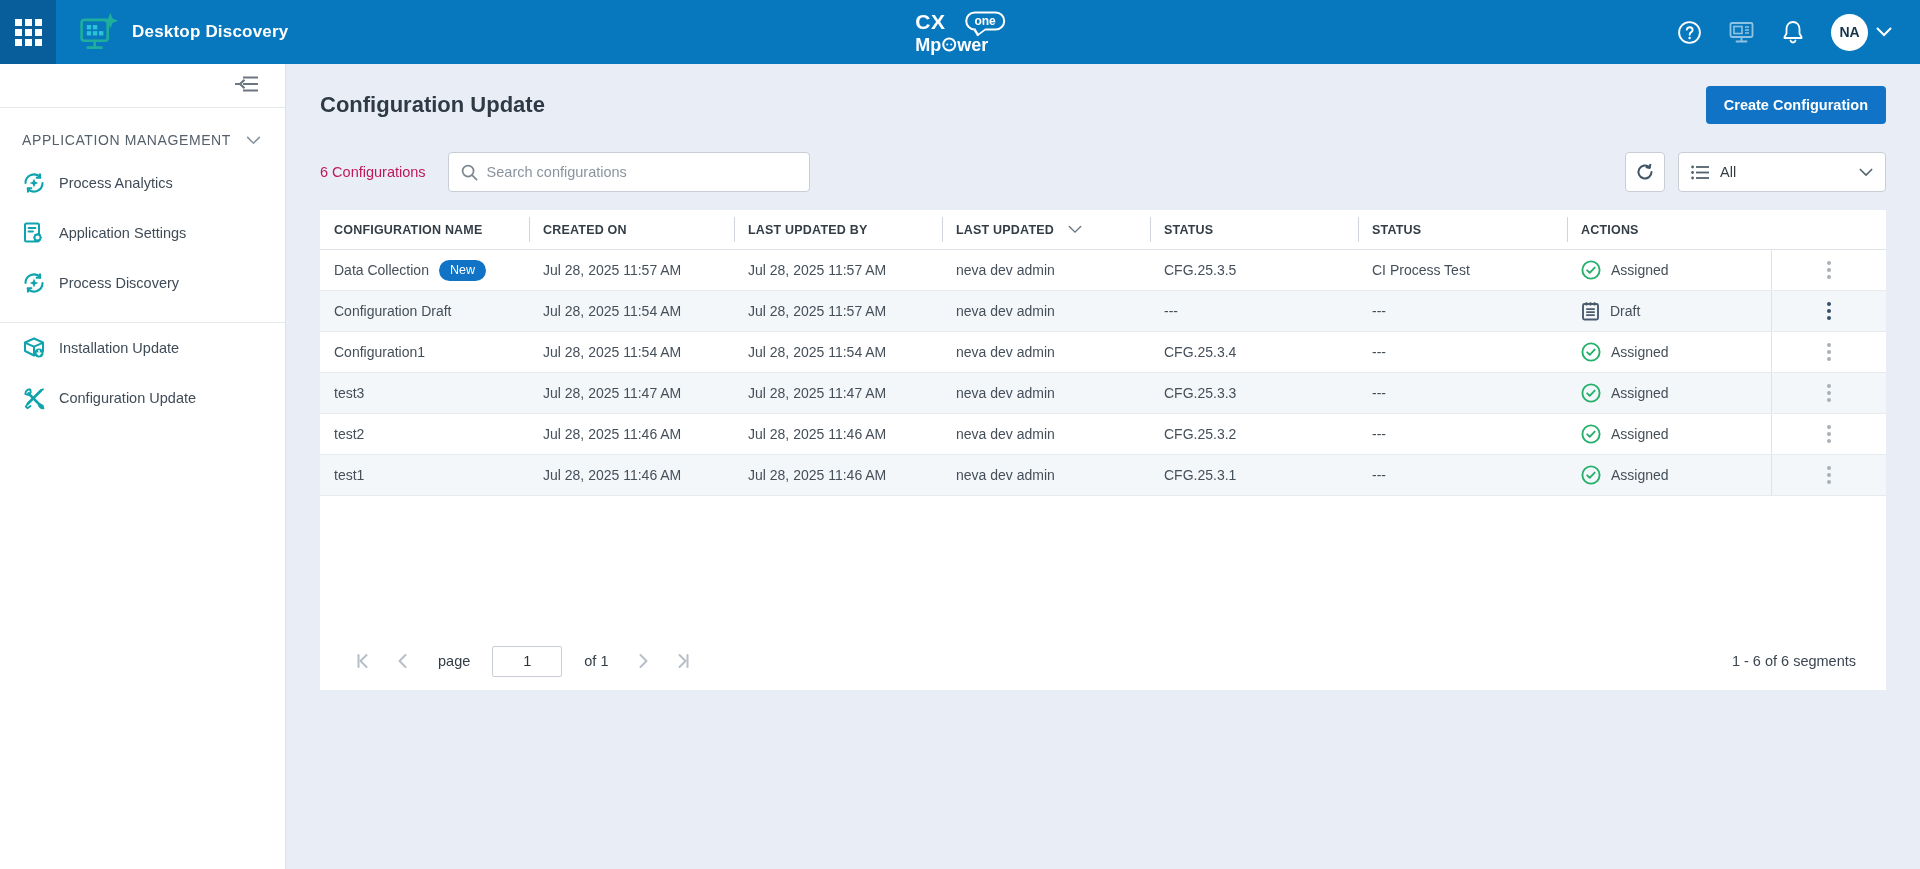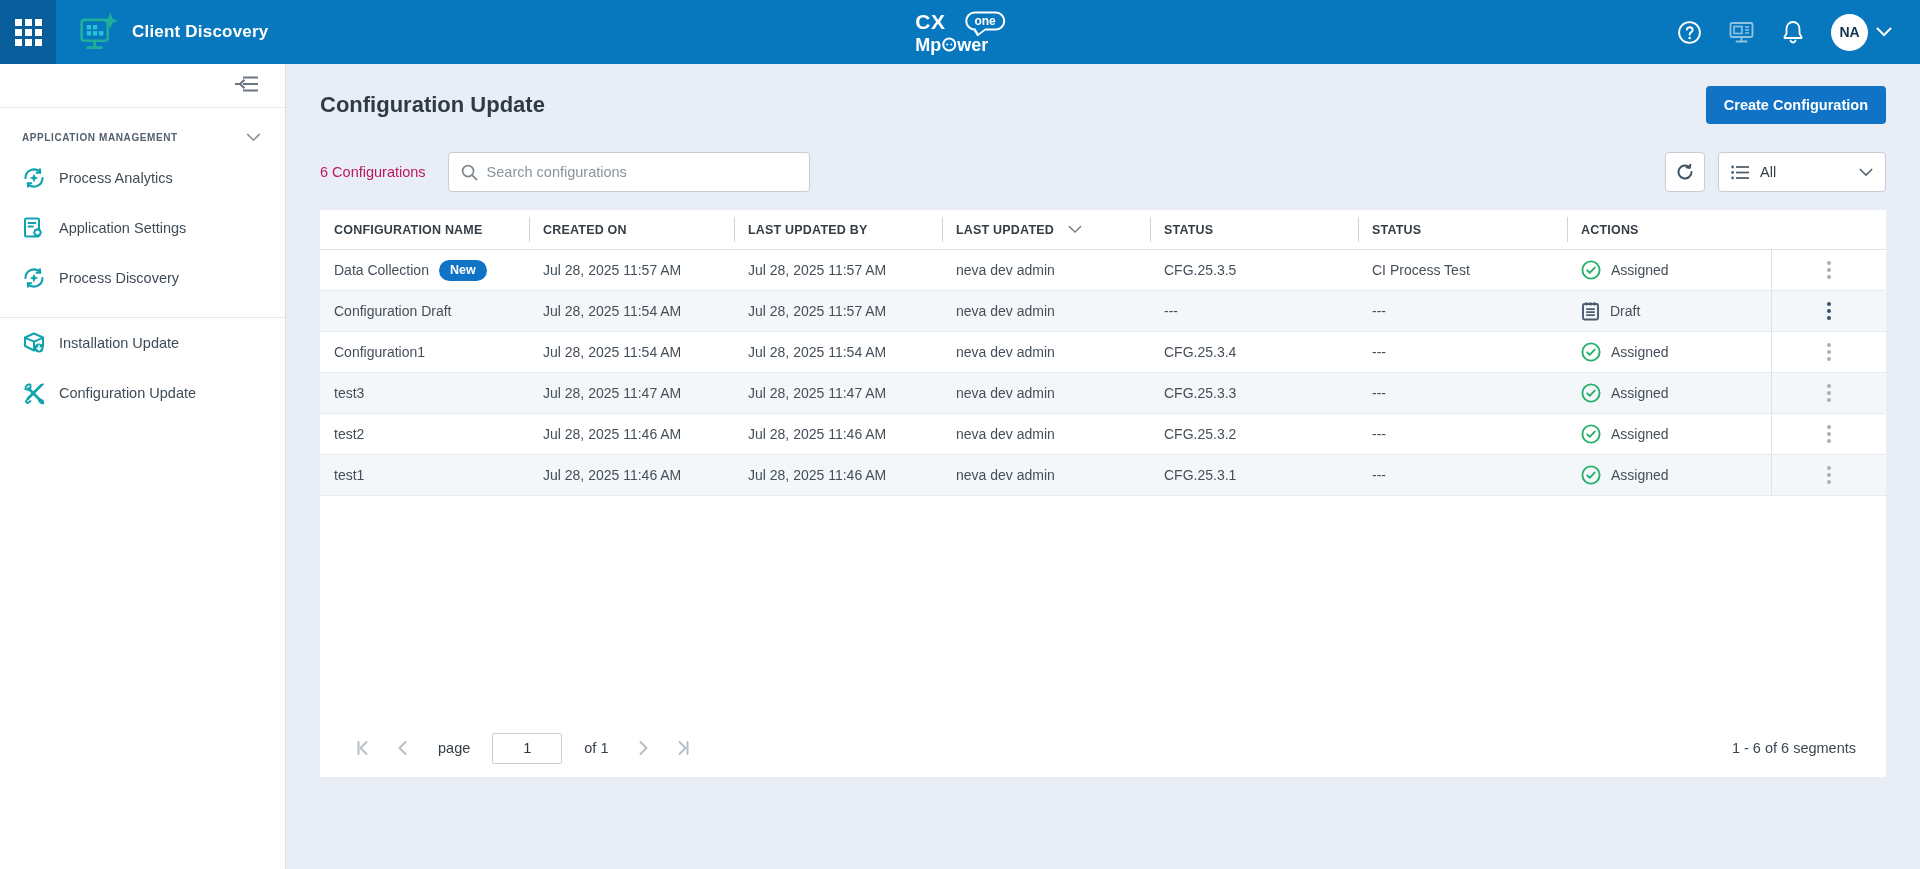--- a/index.html
+++ b/index.html
@@ -26,55 +26,55 @@
   .avatar-wrap { display: flex; align-items: center; gap: 8px; cursor: pointer; }
   .avatar { width: 37px; height: 37px; border-radius: 50%; background: #fff; color: #16334c; font-weight: bold; font-size: 14px; display: flex; align-items: center; justify-content: center; }
 
   
   .page { display: flex; height: 805px; }
 
   
   .sidebar { width: 286px; background: #fff; border-right: 1px solid #dde1e6; flex-shrink: 0; }
   .sidebar-top { height: 44px; display: flex; align-items: center; justify-content: flex-end; padding-right: 26px; border-bottom: 1px solid #e6e9ec; }
   .side-section-header { display: flex; align-items: center; justify-content: space-between; padding: 24px 24px 10px 22px; }
-  .side-section-label { font-size: 10px; font-weight: bold; color: #55606b; letter-spacing: .6px; }
+  .side-section-label { font-size: 14px; font-weight: normal; color: #55606b; letter-spacing: .6px; }
   .side-item { display: flex; align-items: center; height: 50px; padding-left: 22px; cursor: pointer; }
   .side-item .lbl { font-size: 14.5px; color: #3f4b57; margin-left: 13px; }
   .side-divider { border-top: 1px solid #e6e9ec; margin-top: 14px; }
 
   
   .main { flex: 1; padding: 0 34px; position: relative; }
   .title-row { display: flex; align-items: center; justify-content: space-between; margin-top: 22px; }
   .page-title { font-size: 22px; font-weight: bold; color: #2e3a45; }
   .create-btn { background: #1173c5; color: #fff; border: none; border-radius: 4px; height: 38px; padding: 0 18px; font-size: 14.5px; font-weight: bold; font-family: "Liberation Sans", sans-serif; cursor: pointer; }
 
   .toolbar { display: flex; align-items: center; margin-top: 28px; }
   .count-label { font-size: 14.5px; color: #be185d; margin-right: 22px; }
   .search-box { display: flex; align-items: center; width: 362px; height: 40px; background: #fff; border: 1px solid #c9ced4; border-radius: 4px; padding: 0 12px; }
   .search-box input { border: none; outline: none; flex: 1; font-size: 14.5px; margin-left: 9px; color: #333; font-family: "Liberation Sans", sans-serif; }
   .search-box input::placeholder { color: #8a949e; }
   .toolbar-right { margin-left: auto; display: flex; align-items: center; gap: 13px; }
   .refresh-btn { width: 40px; height: 40px; background: #fff; border: 1px solid #c9ced4; border-radius: 4px; display: flex; align-items: center; justify-content: center; cursor: pointer; }
-  .filter-dd { width: 168px; height: 40px; background: #fff; border: 1px solid #c9ced4; border-radius: 4px; display: flex; align-items: center; padding: 0 12px; cursor: pointer; }
+  .filter-dd { width: 208px; height: 40px; background: #fff; border: 1px solid #c9ced4; border-radius: 4px; display: flex; align-items: center; padding: 0 12px; cursor: pointer; }
   .filter-dd .val { font-size: 14.5px; color: #333d46; margin-left: 10px; }
   .filter-dd svg.chev { margin-left: auto; }
 
   
-  .table-card { margin-top: 18px; background: #fff; height: 567px; display: flex; flex-direction: column; }
+  .table-card { margin-top: 18px; background: #fff; height: 480px; display: flex; flex-direction: column; }
   .tgrid { display: grid; grid-template-columns: 209px 205px 208px 208px 208px 209px 204px 1fr; }
   .thead { height: 40px; border-bottom: 1px solid #dfe3e8; }
   .th { display: flex; align-items: center; padding-left: 14px; font-size: 12.5px; font-weight: bold; color: #333d46; letter-spacing: .2px; position: relative; cursor: pointer; }
   .th + .th:before { content: ""; position: absolute; left: 0; top: 7px; bottom: 7px; width: 1px; background: #cfd5da; }
   .th .sort { margin-left: 14px; }
   .trow { height: 41px; border-bottom: 1px solid #e8ebee; }
   .trow:nth-child(even) { background: #f4f7fa; }
   .td { display: flex; align-items: center; padding-left: 14px; font-size: 14px; color: #454f59; overflow: hidden; white-space: nowrap; }
   .td-actions { position: relative; justify-content: center; padding-left: 0; }
   .td-actions:before { content: ""; position: absolute; left: 0; top: 0; bottom: 0; width: 1px; background: #dfe3e8; }
-  .new-badge { background: #1173c5; color: #fff; font-size: 12.5px; font-weight: bold; border-radius: 12px; padding: 3px 11px 4px; margin-left: 10px; }
+  .new-badge { background: #1173c5; color: #fff; font-size: 12.5px; font-weight: normal; border-radius: 12px; padding: 3px 11px 4px; margin-left: 10px; }
   .status-cell svg { margin-right: 10px; flex-shrink: 0; }
   .kebab { display: flex; flex-direction: column; gap: 3px; align-items: center; cursor: pointer; padding: 6px 10px; }
   .kebab i { width: 4px; height: 4px; border-radius: 50%; background: #a7b0b8; }
   .trow.draft .kebab i { background: #36506b; }
 
   .tfill { flex: 1; }
   .pagination { height: 58px; display: flex; align-items: center; padding: 0 30px; }
   .pg-group { display: flex; align-items: center; gap: 14px; }
   .pg-btn { display: flex; align-items: center; justify-content: center; width: 26px; height: 26px; cursor: pointer; }
   .pg-label { font-size: 14.5px; color: #333d46; margin: 0 8px; }
@@ -103,21 +103,21 @@
       <rect x="4" y="9" width="30" height="24" rx="3" stroke="#1fae9b" stroke-width="3"></rect>
       <rect x="10" y="15" width="5" height="5" fill="#2ac3d6"></rect>
         <rect x="17" y="15" width="5" height="5" fill="#2ac3d6"></rect>
       <rect x="10" y="22" width="5" height="5" fill="#2ac3d6"></rect>
         <rect x="17" y="22" width="5" height="5" fill="#2ac3d6"></rect>
         <rect x="24" y="22" width="5" height="5" fill="#2ac3d6"></rect>
       <path d="M19 33 v6 M11 41 h16" stroke="#1fae9b" stroke-width="3" stroke-linecap="round"></path>
       <path d="M37 1 l2.6 6.4 6.4 2.6 -6.4 2.6 -2.6 6.4 -2.6 -6.4 -6.4 -2.6 6.4 -2.6 z" fill="#1fae9b"></path>
     </svg>
   </div>
-  <div class="app-title">Client Discovery</div>
+  <div class="app-title">Desktop Discovery</div>
 
   <div class="brand">
     <div class="brand-row1">
       <span class="brand-cx">CX</span>
       <span class="brand-one">one</span>
     </div>
     <div class="brand-row2">
       <span>Mp</span>
       <span class="robot-o">
           <i></i>

